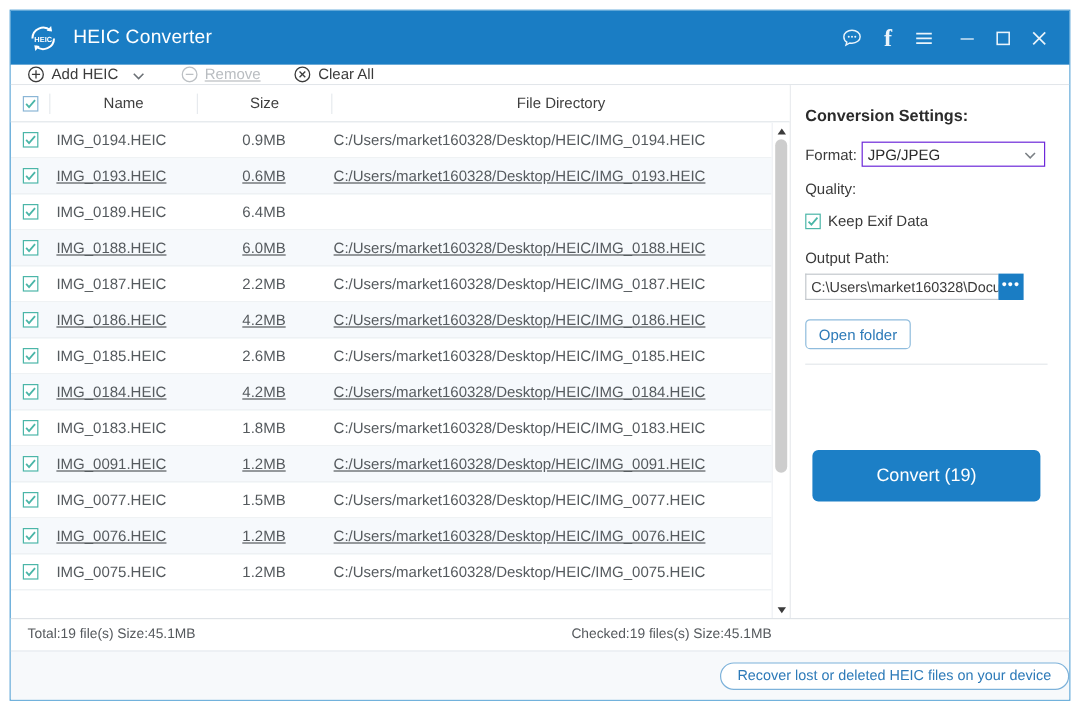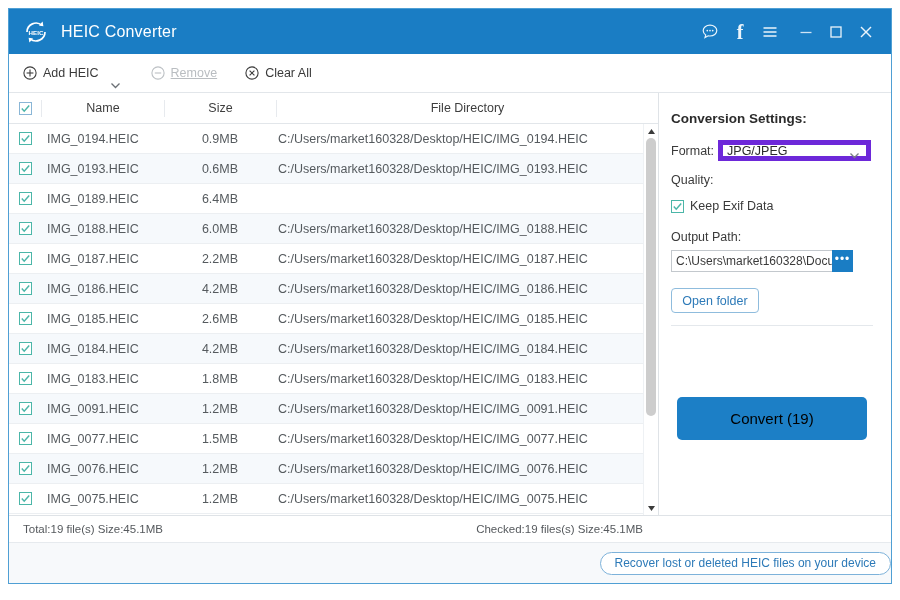--- a/index.html
+++ b/index.html
@@ -49,21 +49,21 @@
     display: flex; align-items: center; justify-content: center;
     color: #eaf4fb;
     flex: 0 0 auto;
   }
   .tb-btn svg { display: block; }
   #tb-facebook { font-size: 20px; font-weight: bold; font-family: "Liberation Serif", serif; line-height: 1; }
   #tb-minimize { margin-left: 6px; }
 
   
   #toolbar {
-    height: 39px;
+    height: 17px;
     flex: 0 0 auto;
     display: flex;
     align-items: flex-end;
     border-bottom: 1px solid #e2e6ea;
     padding-left: 14px;
     background: #ffffff;
   }
   .tool-item {
     display: flex;
     align-items: center;
@@ -118,21 +118,21 @@
   }
   #rows { position: absolute; left: 0; top: 0; right: 15px; }
   .file-row {
     height: 30px;
     display: flex;
     align-items: center;
     font-size: 12.5px;
     color: #555a5e;
     border-bottom: 1px solid #eceff2;
   }
-  .file-row.alt { background: #f6f9fc; }
+  .file-row.alt { background: #f6f9fc; text-decoration: underline; }
   .file-row .col-name { justify-content: flex-start; padding-left: 6px; }
   .file-row .col-dir  { justify-content: flex-start; padding-left: 2px; }
 
   
   .cbx {
     width: 13px; height: 13px;
     border: 1px solid #4bb6a8;
     background: #ffffff;
     display: flex; align-items: center; justify-content: center;
     flex: 0 0 auto;
@@ -181,21 +181,21 @@
     margin-bottom: 12px;
     font-size: 12.5px;
     color: #3a3a3a;
   }
   .field-label { flex: 0 0 auto; margin-right: 4px; }
 
   #format-select {
     position: relative;
     width: 153px;
     height: 21px;
-    border: 5px solid #6d28d9;
+    border: 1px solid #6d28d9;
     background: #ffffff;
     display: flex;
     align-items: center;
     padding: 0 4px;
     font-size: 12.5px;
     color: #2b2b2b;
   }
   #format-caret { position: absolute; right: 5px; top: 4px; }
 
   #quality-row { position: relative; z-index: 10; }
@@ -262,21 +262,21 @@
     background: #e4e8ec;
   }
   #convert-button {
     position: absolute;
     left: 18px;
     top: 304px;
     width: 190px;
     height: 43px;
     background: #1c7fc6;
     border-radius: 5px;
-    color: #000000;
+    color: #ffffff;
     font-size: 15px;
     display: flex;
     align-items: center;
     justify-content: center;
   }
 
   
   #status-bar {
     height: 27px;
     flex: 0 0 auto;

